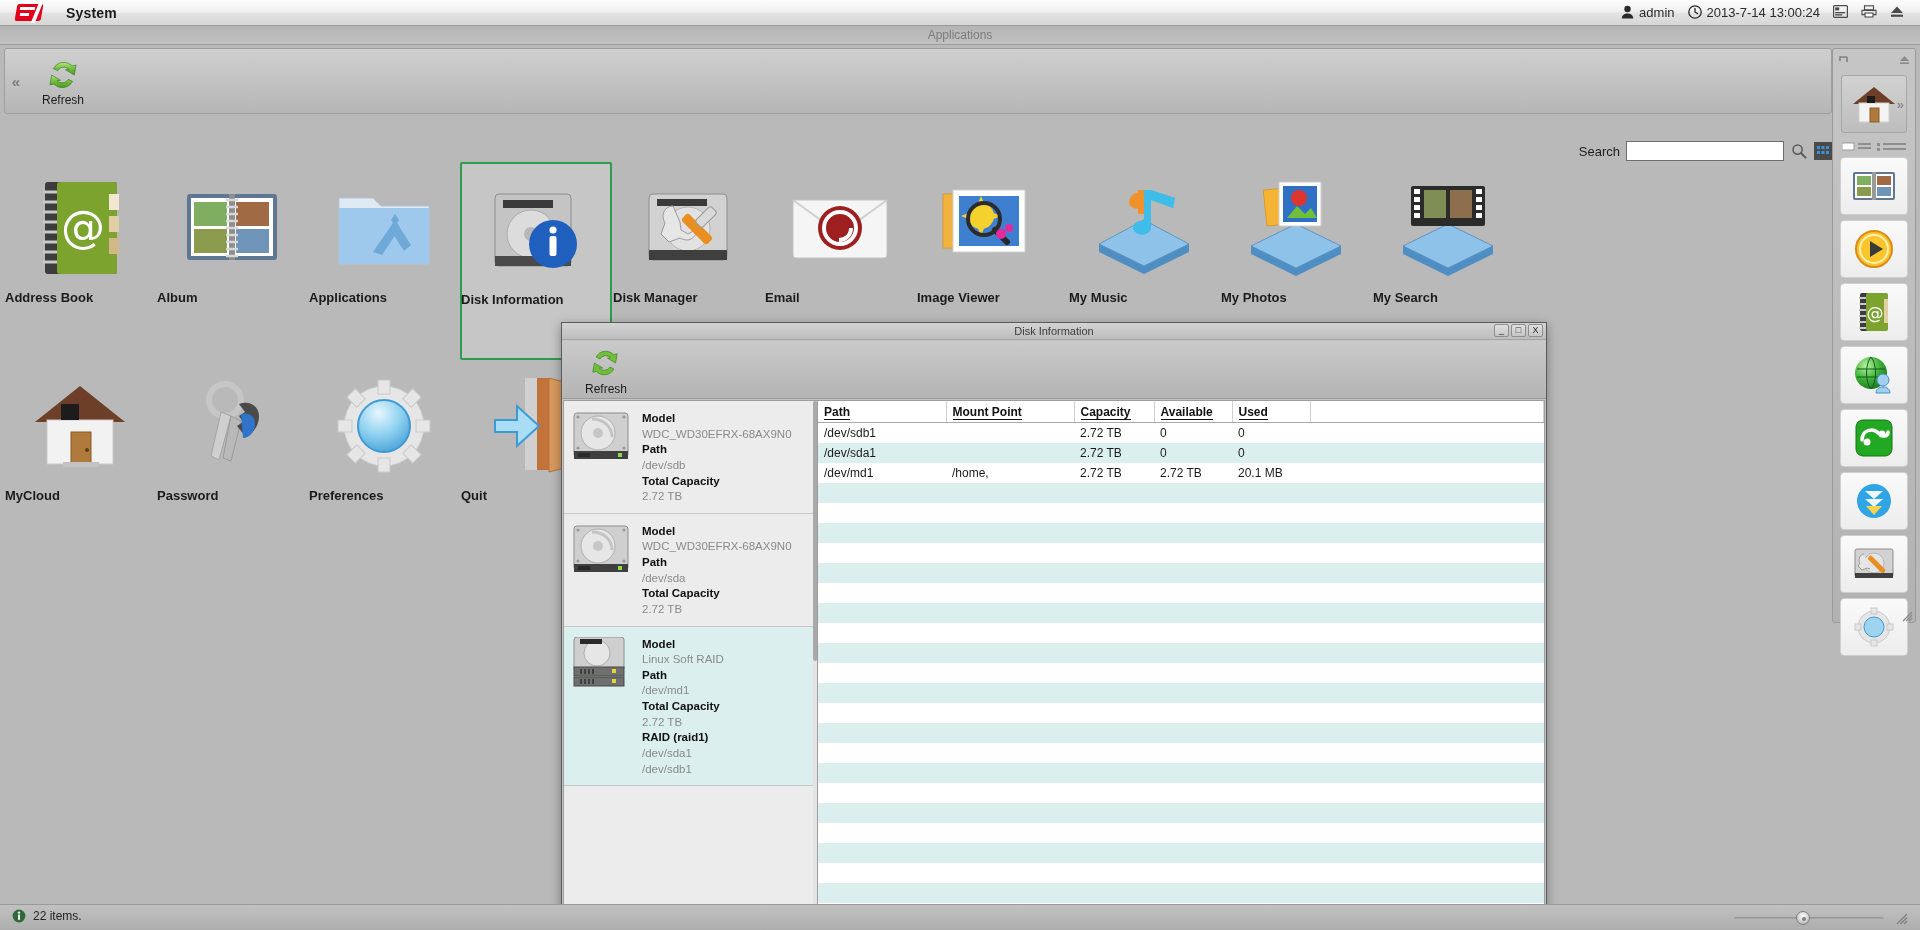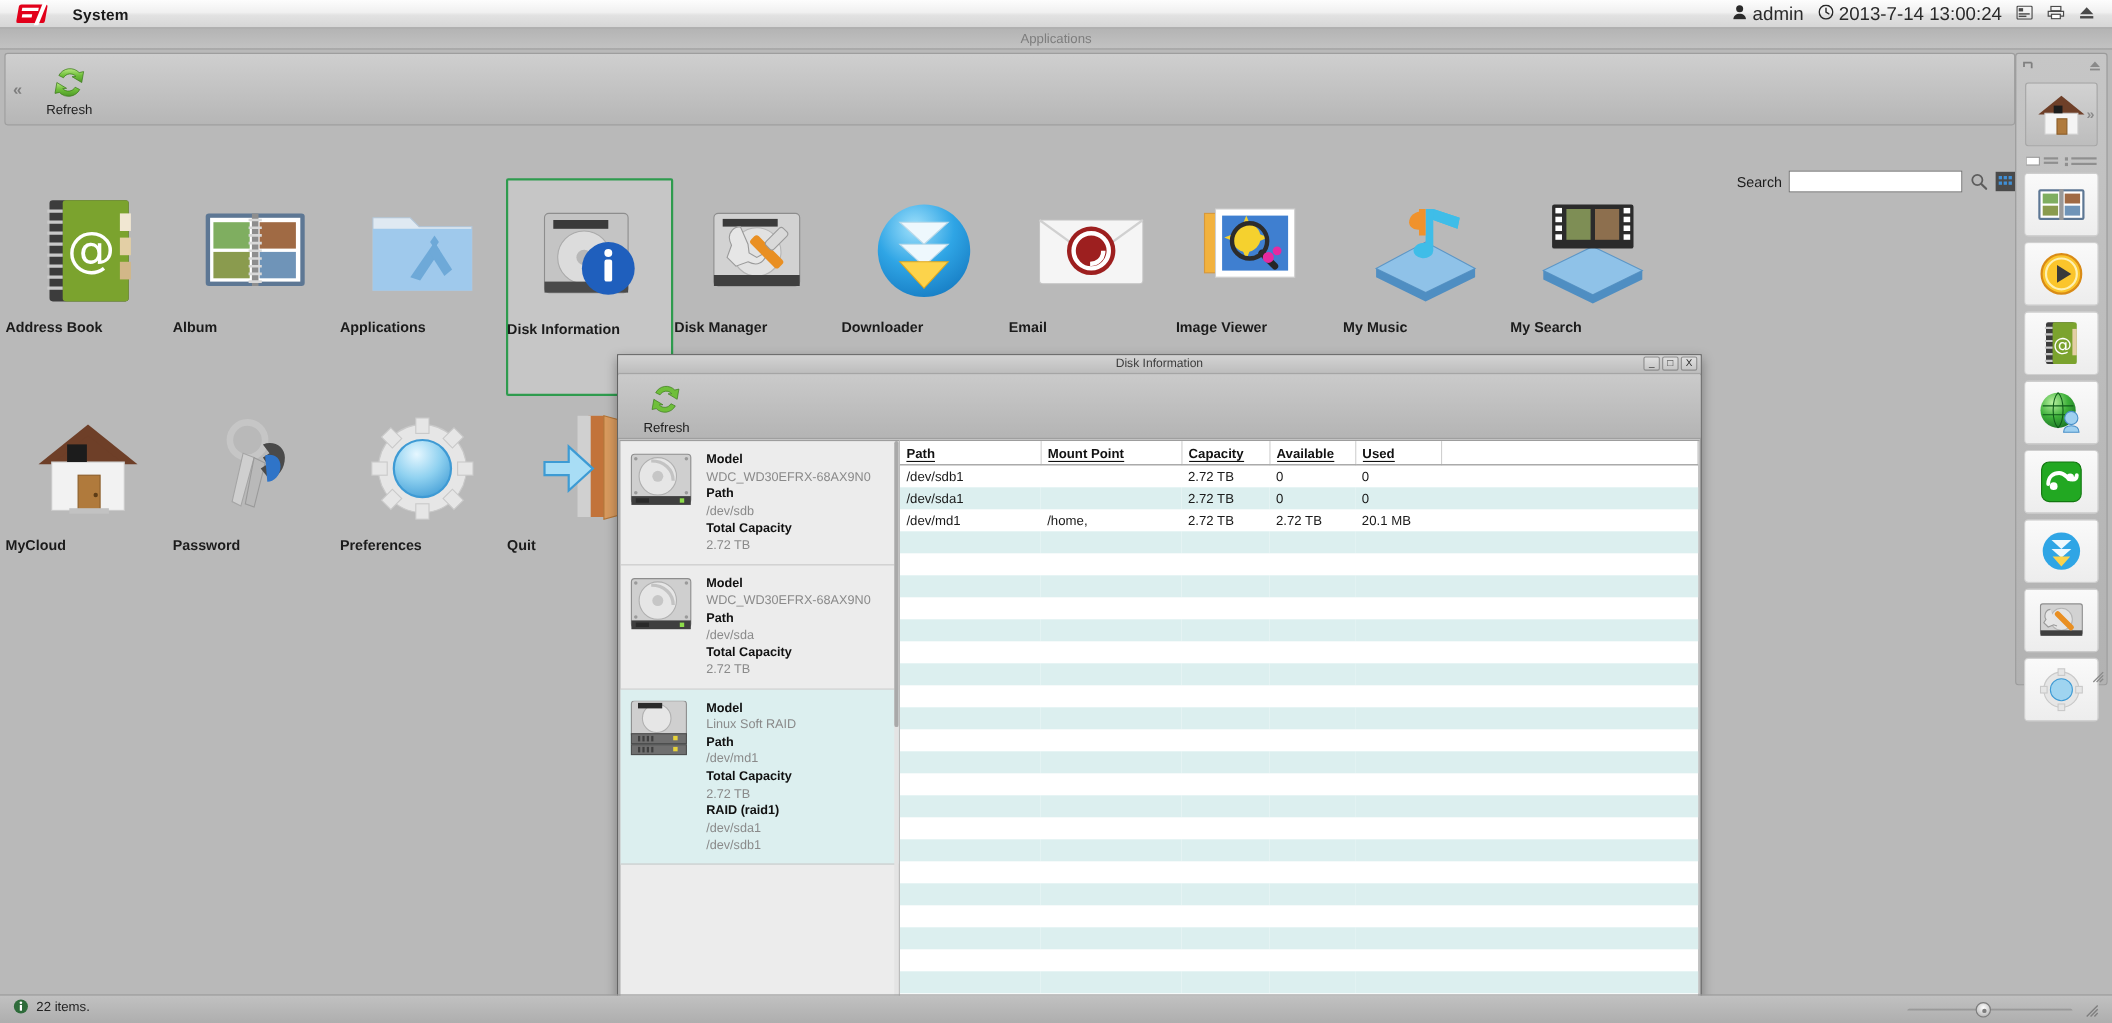--- a/index.html
+++ b/index.html
@@ -36,22 +36,22 @@
   }
   .sys-logo .lg-slash {
     position: absolute; left: 21px; top: -1px; width: 4px; height: 21px; background: #fff;
     transform: skewX(-22deg);
   }
   .sys-title {
     margin-left: 18px; font-size: 14px; font-weight: bold; color: #1a1a1a;
     letter-spacing: .2px;
   }
   .sys-right {
-    margin-left: auto; display: flex; align-items: center; gap: 13px;
-    margin-right: 16px; font-size: 17px; color: #2a2a2a;
+    margin-left: auto; display: flex; gap: 13px;
+    margin-right: 16px; font-size: 13px; color: #2a2a2a;
   }
   .sys-right .sitem { display: flex; align-items: center; gap: 5px; }
   .ic { display: inline-block; line-height: 1; }
 
   
   .appwin {
     position: absolute; left: 0; top: 26px; width: 1920px; height: 904px;
     background: #b9b9b9;
   }
   .app-titlebar {
@@ -78,21 +78,21 @@
     width: 72px; display: flex; flex-direction: column; align-items: center; gap: 2px;
     cursor: pointer; padding-top: 4px;
   }
   .tb-btn .lbl { font-size: 12px; color: #1c1c1c; }
 
   .refresh-ico { width: 34px; height: 32px; position: relative; }
   .refresh-ico svg { display: block; }
 
   
   .search-row {
-    position: absolute; right: 88px; top: 128px; height: 22px;
+    position: absolute; right: 88px; top: 114px; height: 22px;
     display: flex; align-items: center; gap: 6px; justify-content: space-between;
   }
   .search-label { font-size: 13px; color: #1e1e1e; }
   .search-input {
     width: 158px; height: 20px; background: #ffffff; border: 1px solid #6d6d6d;
     font-size: 12px; padding: 0 4px; font-family: "Liberation Sans", sans-serif;
   }
   .search-btn { width: 18px; height: 18px; display: flex; align-items: center; justify-content: center; cursor: pointer; }
 
   
@@ -436,38 +436,20 @@
               <circle cx="55" cy="57" r="22" fill="#e2e2e2" stroke="#b5b5b5"></circle>
               <rect x="16" y="78" width="78" height="10" fill="#3f3f3f"></rect>
               <path d="M40 34c-6 0-10 5-10 10 0 3 1 5 2 7L28 62l8 8 11-4c2 1 4 2 7 2 5 0 10-5 10-11l-9 5-7-4-1-8z" fill="#e6e6e6" stroke="#9a9a9a"></path>
               <rect x="46" y="52" width="36" height="10" rx="3" transform="rotate(45 64 57)" fill="#e98f22"></rect>
               <rect x="68" y="34" width="10" height="22" rx="3" transform="rotate(45 73 45)" fill="#d9d9d9" stroke="#9a9a9a"></rect>
             </svg>
           </div>
           <div class="ig-label">Disk Manager</div>
         </div>
 
-        <div class="ig-cell">
-          <div class="ig-art">
-            <svg width="110" height="112" viewBox="0 0 110 112">
-              <defs>
-                  <radialGradient id="dlg" cx="0.4" cy="0.25" r="0.85">
-                <stop offset="0" stop-color="#9fe0fb"></stop>
-                    <stop offset="0.5" stop-color="#2fa5e5"></stop>
-                    <stop offset="1" stop-color="#1478c0"></stop>
-              </radialGradient>
-                </defs>
-              <circle cx="55" cy="56" r="42" fill="url(#dlg)"></circle>
-              <path d="M33 30h44L55 50z" fill="#eef8fd" stroke="#bcd9e8"></path>
-              <path d="M33 50h44L55 70z" fill="#eef8fd" stroke="#bcd9e8"></path>
-              <path d="M33 66h44L55 90z" fill="#fcd34b" stroke="#e0a81e"></path>
-            </svg>
-          </div>
-          <div class="ig-label">Downloader</div>
-        </div>
 
         <div class="ig-cell">
           <div class="ig-art">
             <svg width="110" height="112" viewBox="0 0 110 112">
               <rect x="8" y="28" width="94" height="58" rx="3" fill="#f5f5f5" stroke="#c3c3c3"></rect>
               <path d="M8 28 55 62 102 28" fill="none" stroke="#d0d0d0" stroke-width="2"></path>
               <circle cx="55" cy="56" r="22" fill="#9d1f1f"></circle>
               <circle cx="55" cy="56" r="16" fill="none" stroke="#fff" stroke-width="4"></circle>
               <path d="M66 56c0 8-6 12-12 12" fill="none" stroke="#fff" stroke-width="4"></path>
             </svg>
@@ -507,20 +489,34 @@
               <path d="M10 72v8l45 22 45-22v-8L55 94z" fill="#4f8ec2"></path>
               <path d="M62 18l24 8-2 10-22-8v28a9 7 0 1 1-7-7V18z" fill="#3fbde8"></path>
               <path d="M62 18l24 8-2 10-22-8z" fill="#3fbde8"></path>
               <path d="M52 20c-6 0-12 4-12 10s8 8 12 6z" fill="#f0922c"></path>
               <path d="M52 18v24" stroke="#f0922c" stroke-width="6"></path>
             </svg>
           </div>
           <div class="ig-label">My Music</div>
         </div>
 
+        <div class="ig-cell">
+          <div class="ig-art">
+            <svg width="110" height="112" viewBox="0 0 110 112">
+              <path d="M55 52 100 74 55 96 10 74z" fill="#8fc2e8" stroke="#5c96c6"></path>
+              <path d="M10 74v8l45 22 45-22v-8L55 96z" fill="#4f8ec2"></path>
+              <rect x="24" y="16" width="40" height="36" fill="#f6b437" stroke="#d99b2c" transform="rotate(-6 44 34)"></rect>
+              <rect x="38" y="10" width="42" height="44" fill="#ffffff" stroke="#cdcdcd"></rect>
+              <rect x="42" y="14" width="34" height="36" fill="#2f6fc4"></rect>
+              <circle cx="58" cy="26" r="8" fill="#e0342e"></circle>
+              <path d="M46 46l10-12 8 8 6-6 6 10z" fill="#6fbf3a"></path>
+            </svg>
+          </div>
+          <div class="ig-label">My Photos</div>
+        </div>
 
         <div class="ig-cell">
           <div class="ig-art">
             <svg width="110" height="112" viewBox="0 0 110 112">
               <path d="M55 52 100 74 55 96 10 74z" fill="#8fc2e8" stroke="#5c96c6"></path>
               <path d="M10 74v8l45 22 45-22v-8L55 96z" fill="#4f8ec2"></path>
               <rect x="18" y="14" width="74" height="40" fill="#2b2b2b" rx="2"></rect>
               <g fill="#ffffff">
                   <rect x="21" y="17" width="6" height="5"></rect>
                   <rect x="21" y="25" width="6" height="5"></rect>

